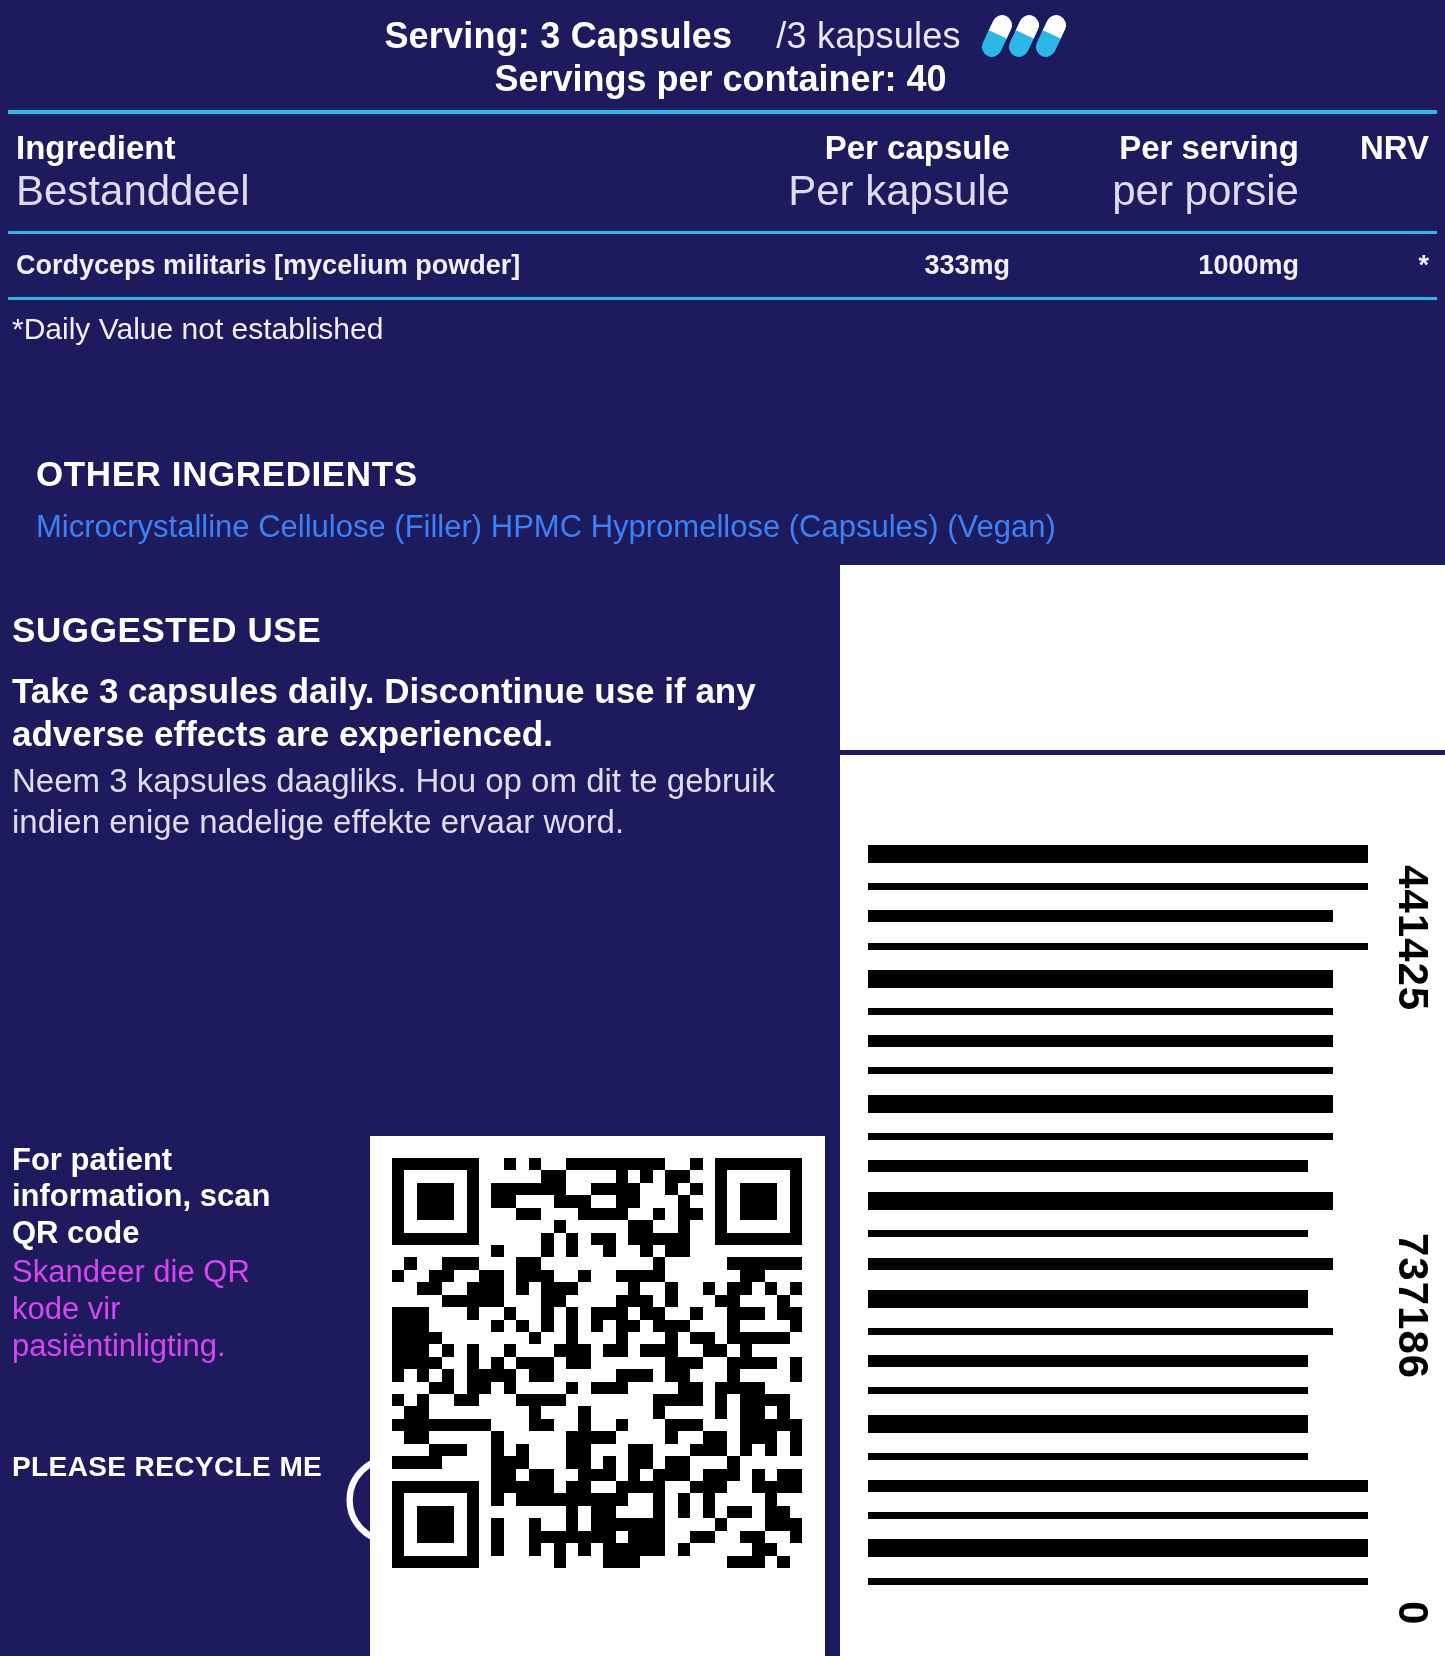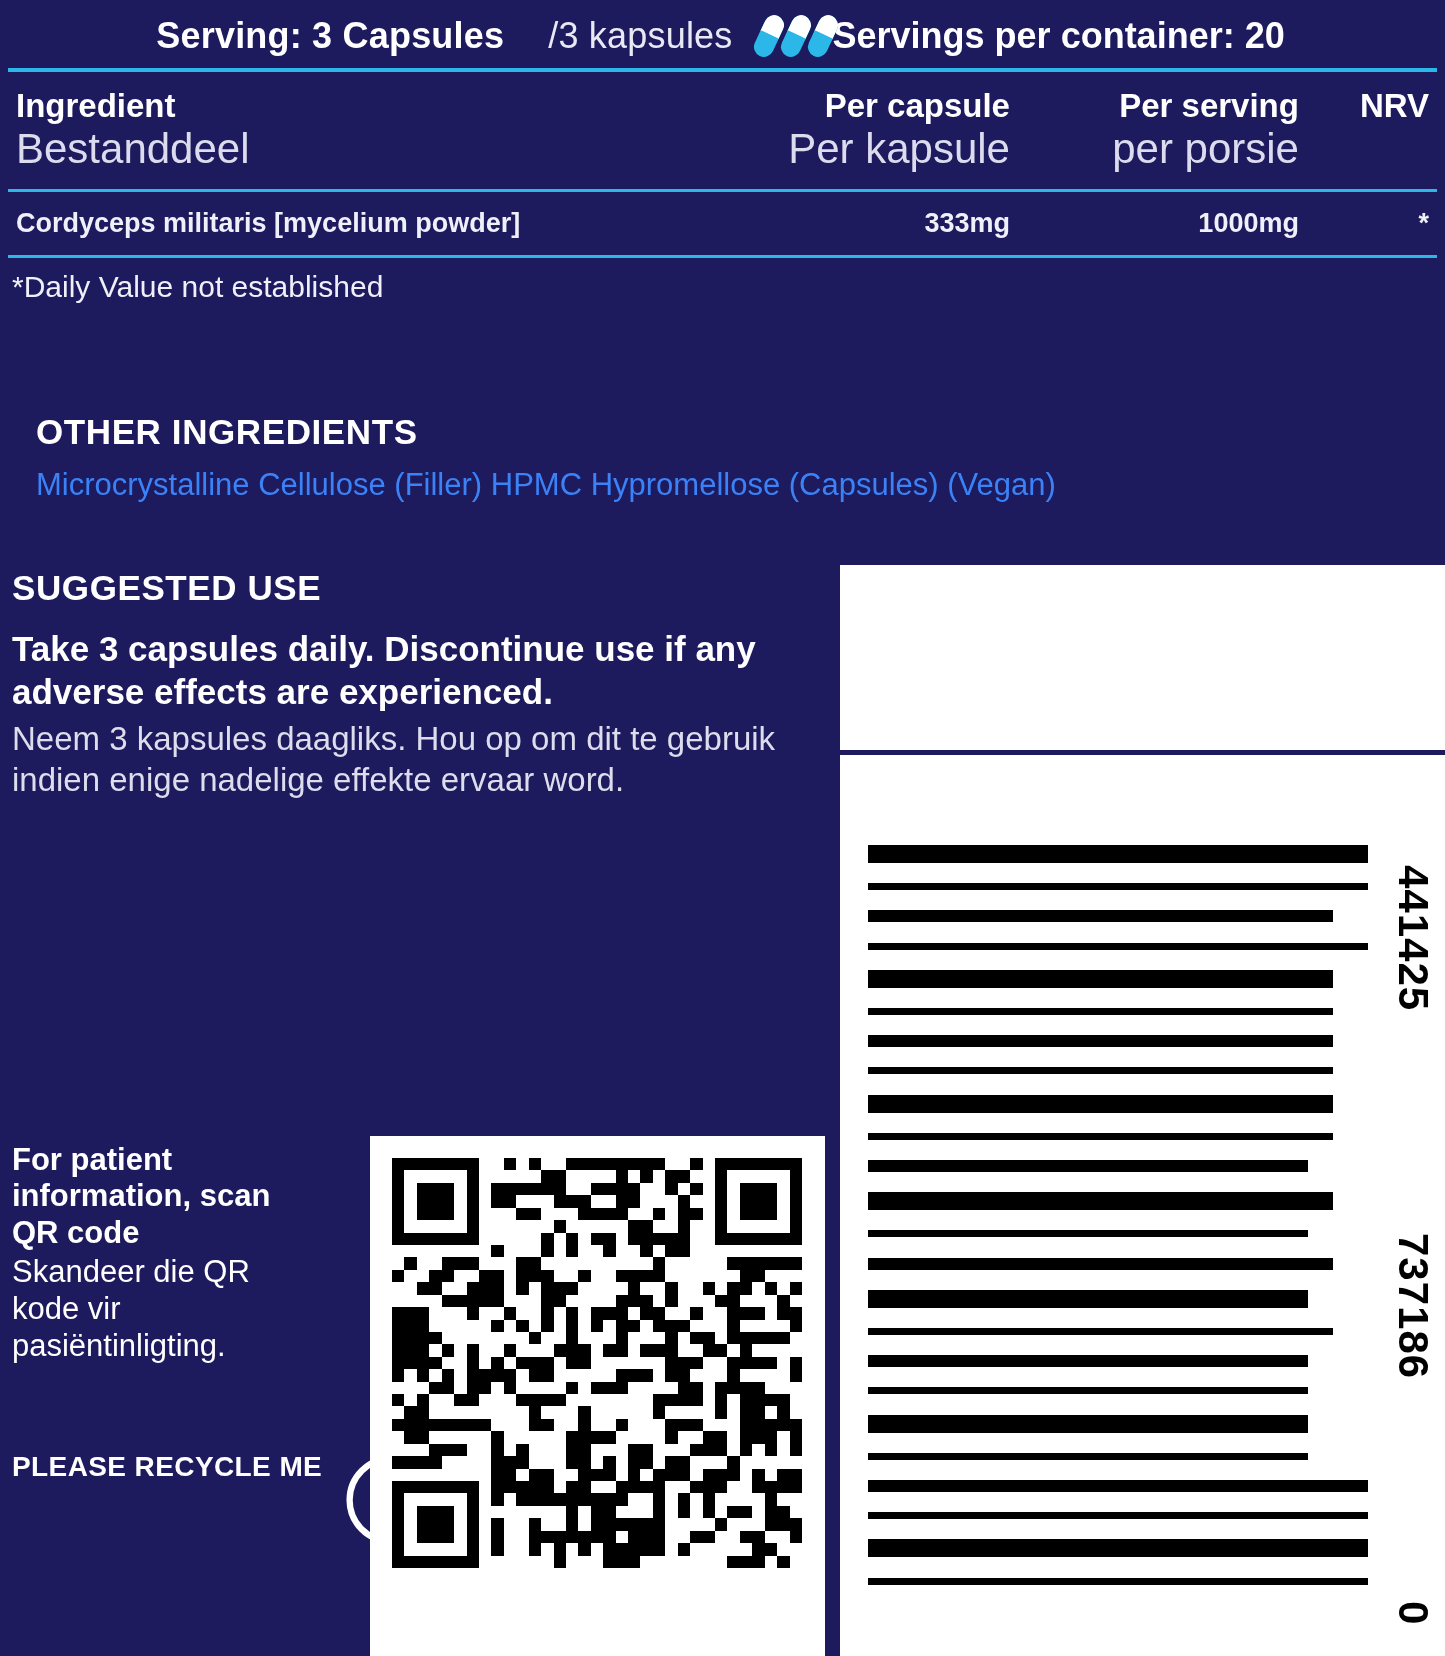--- a/index.html
+++ b/index.html
@@ -21,22 +21,23 @@
     width: 1445px;
     height: 1656px;
     background: #1d1a5e;
     box-sizing: border-box;
   }
 
   
   .serving-row {
     display: flex;
     align-items: center;
-    justify-content: center;
+    justify-content: space-between;
     padding: 14px 12px 10px 12px;
+    flex-direction: column;
   }
   .serving-left {
     display: flex;
     align-items: center;
     font-size: 36px;
     letter-spacing: 0.2px;
   }
   .serving-bold {
     font-weight: bold;
   }
@@ -180,21 +181,21 @@
     width: 300px;
   }
   .patient-en {
     font-size: 31px;
     font-weight: bold;
     line-height: 1.17;
   }
   .patient-af {
     font-size: 31px;
     font-weight: normal;
-    color: #ffffff;
+    color: #d946ef;
     line-height: 1.2;
     margin-top: 2px;
   }
   .recycle-block {
     position: absolute;
     left: 12px;
     top: 315px;
     display: flex;
     align-items: flex-start;
   }
@@ -296,21 +297,21 @@
   <div class="serving-row">
     <div class="serving-left">
       <span class="serving-bold">Serving: 3 Capsules</span>
         <span class="serving-light">/3 kapsules</span>
       <span class="capsule-icons">
         <span class="cap"></span>
         <span class="cap"></span>
         <span class="cap"></span>
       </span>
     </div>
-    <div class="serving-right">Servings per container: 20</div>
+    <div class="serving-right">Servings per container: 40</div>
   </div>
 
   <div class="rule"></div>
 
   <table class="facts">
     <colgroup>
       <col class="col-ing">
         <col class="col-cap">
         <col class="col-serv">
         <col class="col-nrv">

